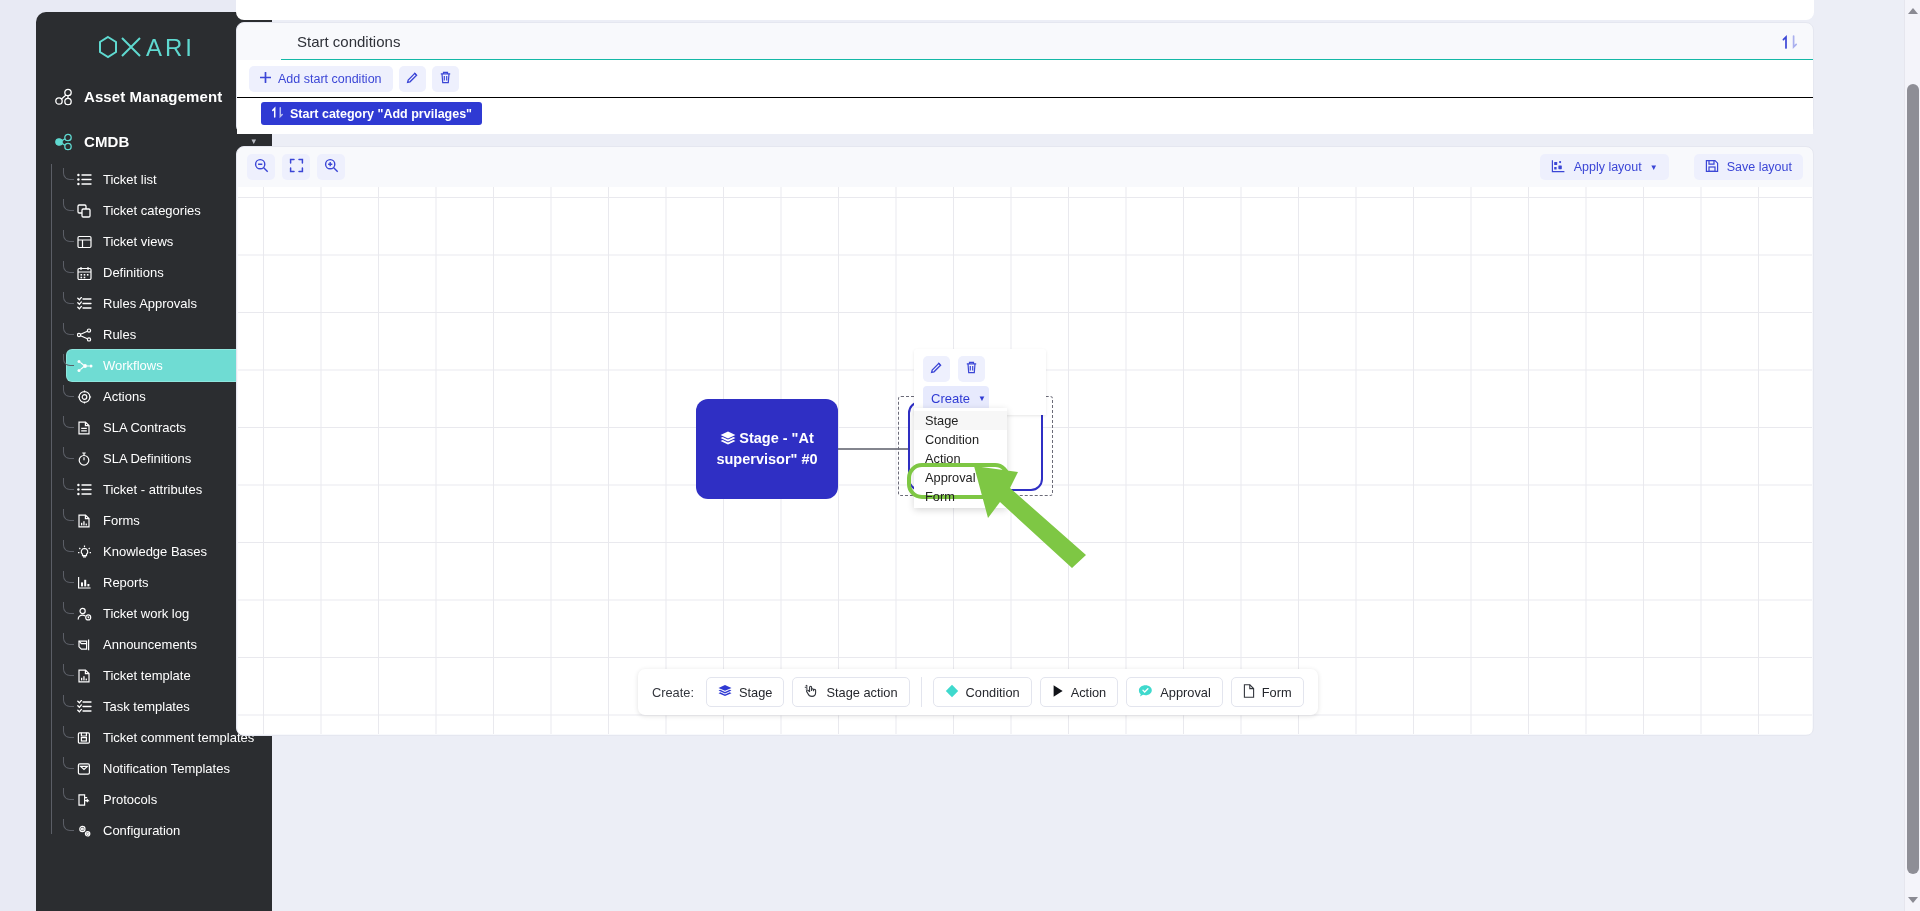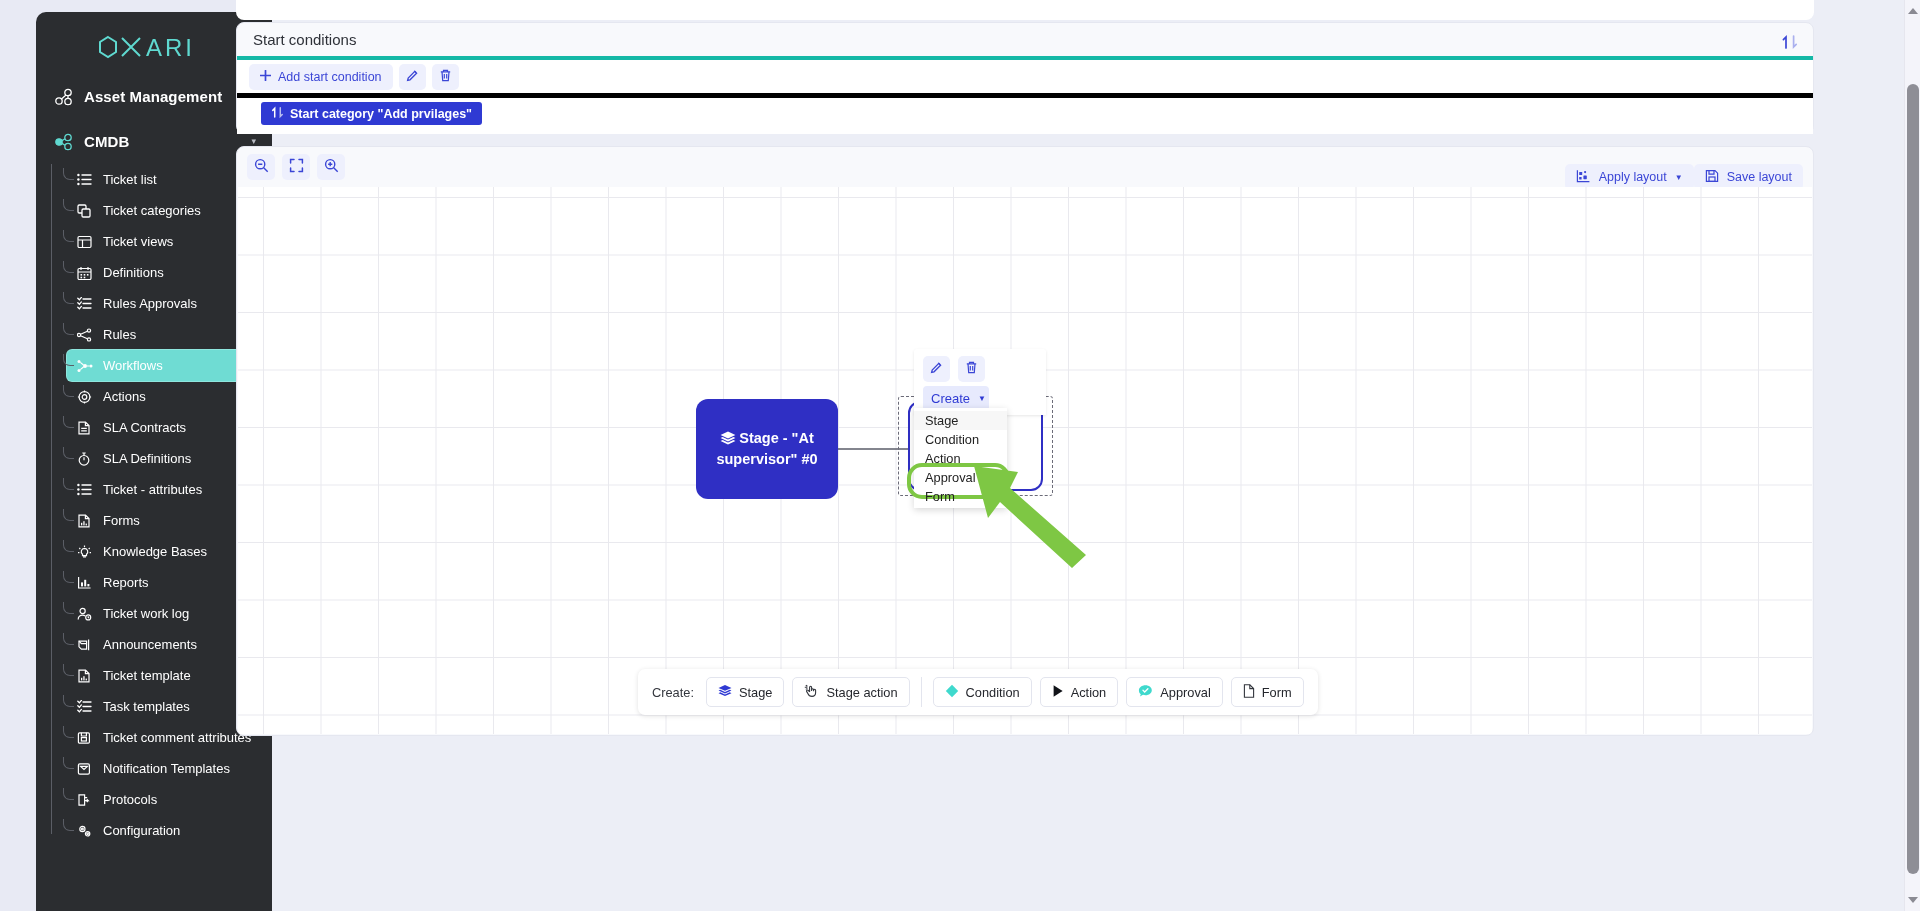--- a/index.html
+++ b/index.html
@@ -99,30 +99,31 @@
     width: 1578px;
     background: #f8f9fc;
     border: 1px solid #e5e7f0;
     border-radius: 8px;
   }
 
   #card-start { top: 22px; height: 112px; background:#f8f9fc; }
   #start-head {
     height: 37px; display: flex; align-items: center;
     padding: 0 16px; position: relative;
-    border-bottom: 4px solid #14b8a6;
+    border-bottom: 1px solid #14b8a6;
+    margin-left: 44px;
   }
   #start-title { font-size: 15px; color: #2e3138; }
   #swap-icon { position: absolute; right: 14px; top: 10px; }
 
   #start-toolbar {
     height: 38px; background: #ffffff;
     display: flex; align-items: center; gap: 6px;
     padding: 0 12px;
-    border-bottom: 5px solid #000000;
+    border-bottom: 1px solid #000000;
   }
   .btn-soft {
     background: #eef0fd; border: none; border-radius: 5px;
     color: #3b46d6; font-size: 12.5px;
     height: 26px; display: inline-flex; align-items: center;
     padding: 0 11px; gap: 7px; cursor: pointer;
     font-family: "Liberation Sans", sans-serif;
   }
   .btn-icon-soft {
     background: #eef0fd; border: none; border-radius: 5px;
@@ -145,22 +146,22 @@
     height: 40px; position: relative;
     display: flex; align-items: center; padding: 0 10px;
   }
   #zoomtools { display: flex; gap: 7px; }
   .ztool {
     width: 28px; height: 26px; border-radius: 5px; background: #eef0fd;
     display:flex; align-items:center; justify-content:center; cursor:pointer;
     border: none;
   }
   #layouttools {
-    position: absolute; right: 10px; top: 17px;
-    display: flex; gap: 0;
+    position: absolute; right: 10px; top: 7px;
+    display: flex; gap: 25px;
   }
   .lbtn {
     background: #eef0fd; border: none; border-radius: 5px;
     color: #3b46d6; font-size: 12.5px; height: 26px;
     display:inline-flex; align-items:center; gap: 8px;
     padding: 0 11px; cursor: pointer;
     font-family: "Liberation Sans", sans-serif;
   }
 
   #canvas {
@@ -612,21 +613,21 @@
         <div class="nav-sub">
           <span class="ico">
               <svg width="14" height="14" viewBox="0 0 14 14">
                 <g fill="none" stroke="#fff" stroke-width="1.2">
                   <rect x="1.4" y="1.8" width="11" height="10.4" rx="1.2"></rect>
                   <rect x="4.4" y="6.6" width="5" height="3.4"></rect>
                   <path d="M4.4 1.8v3.2h5V1.8"></path>
                 </g>
               </svg>
             </span>
-          <span class="lbl">Ticket comment attributes</span>
+          <span class="lbl">Ticket comment templates</span>
         </div>
 
         <div class="nav-sub">
           <span class="ico">
               <svg width="14" height="14" viewBox="0 0 14 14">
                 <g fill="none" stroke="#fff" stroke-width="1.2">
                   <rect x="1.4" y="1.8" width="11" height="10.4" rx="1.4"></rect>
                   <path d="M3.6 4.4h6.8l-3.4 3z"></path>
                 </g>
               </svg>

